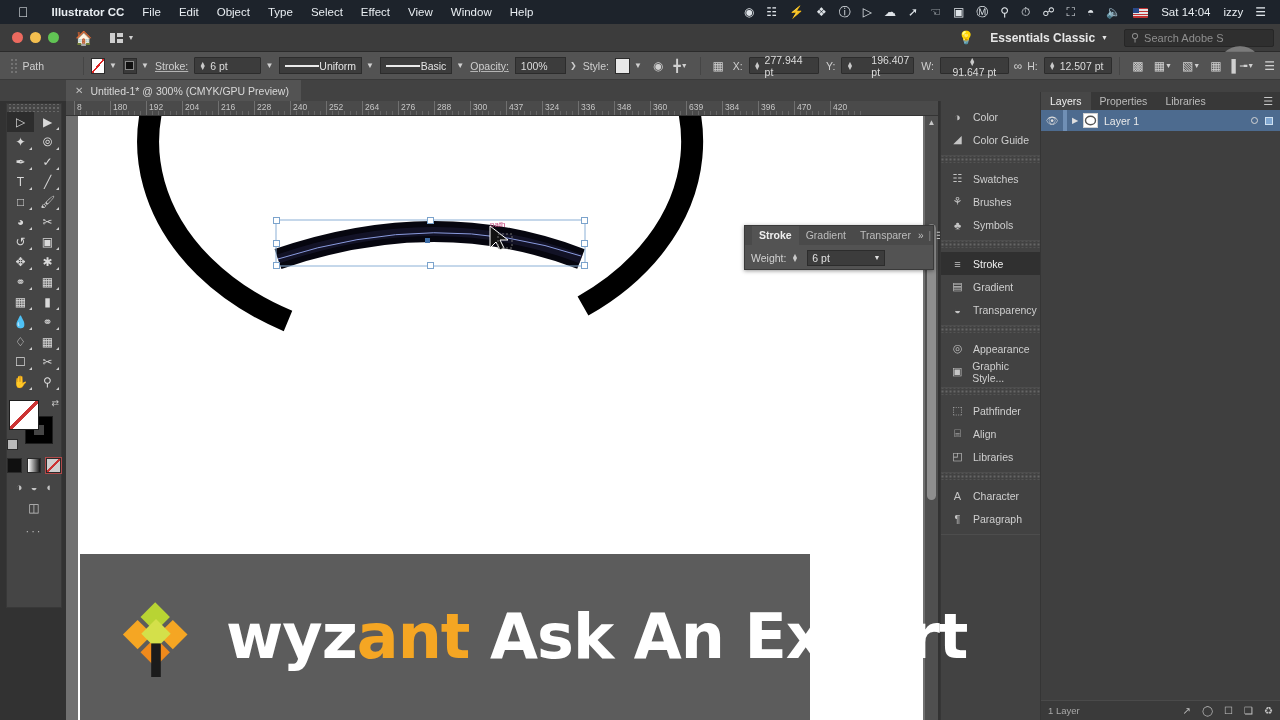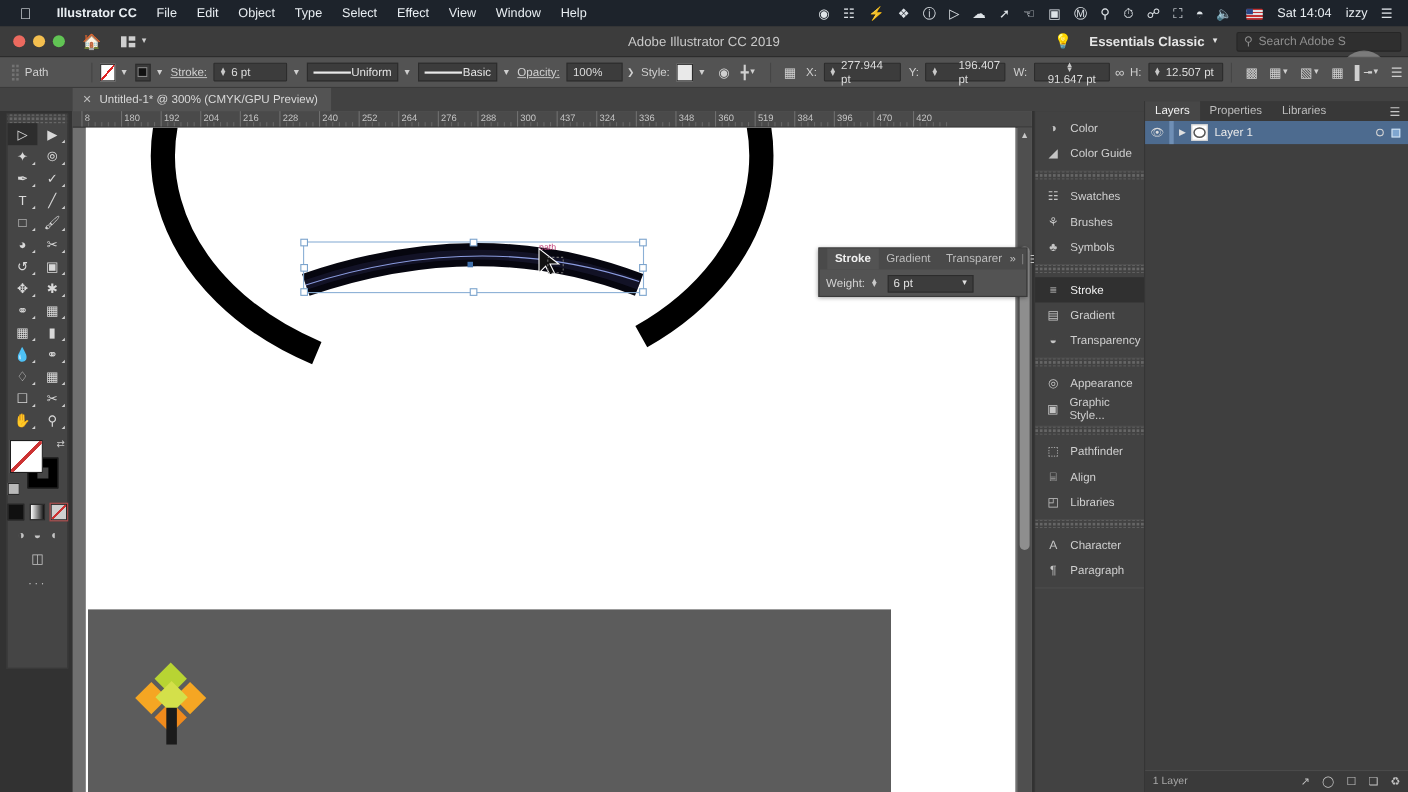--- a/index.html
+++ b/index.html
@@ -233,21 +233,20 @@
     <span class="tl">
       <i class="r"></i>
       <i class="y"></i>
       <i class="g"></i>
     </span>
     <span class="home-ic">🏠</span>
     <span class="arr-ic">
       <i class="grid-glyph"></i>
         <span style="font-size:7px;">▼</span>
     </span>
-    <span class="doc-title">Adobe Illustrator CC 2019</span>
     <span class="tb-right">
       <span class="bulb">💡</span>
       <span class="wsbtn">
         <span>Essentials Classic</span>
         <span style="font-size:7px;">▼</span>
       </span>
       <span class="searchbox">
         <span>⚲</span>
         <span>Search Adobe S</span>
       </span>
@@ -531,21 +530,21 @@
         <div class="tickm" style="left: 572px;"></div>
         <div class="tickm" style="left: 578px;"></div>
         <div class="tick" style="left: 584px;"></div>
         <div class="num" style="left: 584px;">360</div>
         <div class="tickm" style="left: 590px;"></div>
         <div class="tickm" style="left: 596px;"></div>
         <div class="tickm" style="left: 602px;"></div>
         <div class="tickm" style="left: 608px;"></div>
         <div class="tickm" style="left: 614px;"></div>
         <div class="tick" style="left: 620px;"></div>
-        <div class="num" style="left: 620px;">519</div>
+        <div class="num" style="left: 620px;">639</div>
         <div class="tickm" style="left: 626px;"></div>
         <div class="tickm" style="left: 632px;"></div>
         <div class="tickm" style="left: 638px;"></div>
         <div class="tickm" style="left: 644px;"></div>
         <div class="tickm" style="left: 650px;"></div>
         <div class="tick" style="left: 656px;"></div>
         <div class="num" style="left: 656px;">384</div>
         <div class="tickm" style="left: 662px;"></div>
         <div class="tickm" style="left: 668px;"></div>
         <div class="tickm" style="left: 674px;"></div>
@@ -752,15 +751,18 @@
     <svg class="wz-logo" viewBox="0 0 120 100">
       <g transform="translate(60,44)">
         <rect x="-36" y="-10" width="26" height="26" transform="rotate(45 -23 3)" fill="#f5a623"></rect>
         <rect x="-14" y="-32" width="26" height="26" transform="rotate(45 -1 -19)" fill="#b8d433"></rect>
         <rect x="8" y="-10" width="26" height="26" transform="rotate(45 21 3)" fill="#f5a623"></rect>
         <rect x="-14" y="12" width="26" height="26" transform="rotate(45 -1 25)" fill="#f08a1c"></rect>
         <rect x="-13" y="-11" width="26" height="26" transform="rotate(45 0 2)" fill="#d4e04a"></rect>
       </g>
       <rect x="54" y="58" width="12" height="42" fill="#1b1b1b"></rect>
     </svg>
+    <div class="wz-text">
+      <span class="wz-w">wy</span><span class="wz-w">z</span><span class="wz-a">ant</span><span class="wz-rest">&nbsp;</span><span class="wz-rest">Ask An Expert</span>
+    </div>
   </div>
 
 </div>
 
 </body></html>

